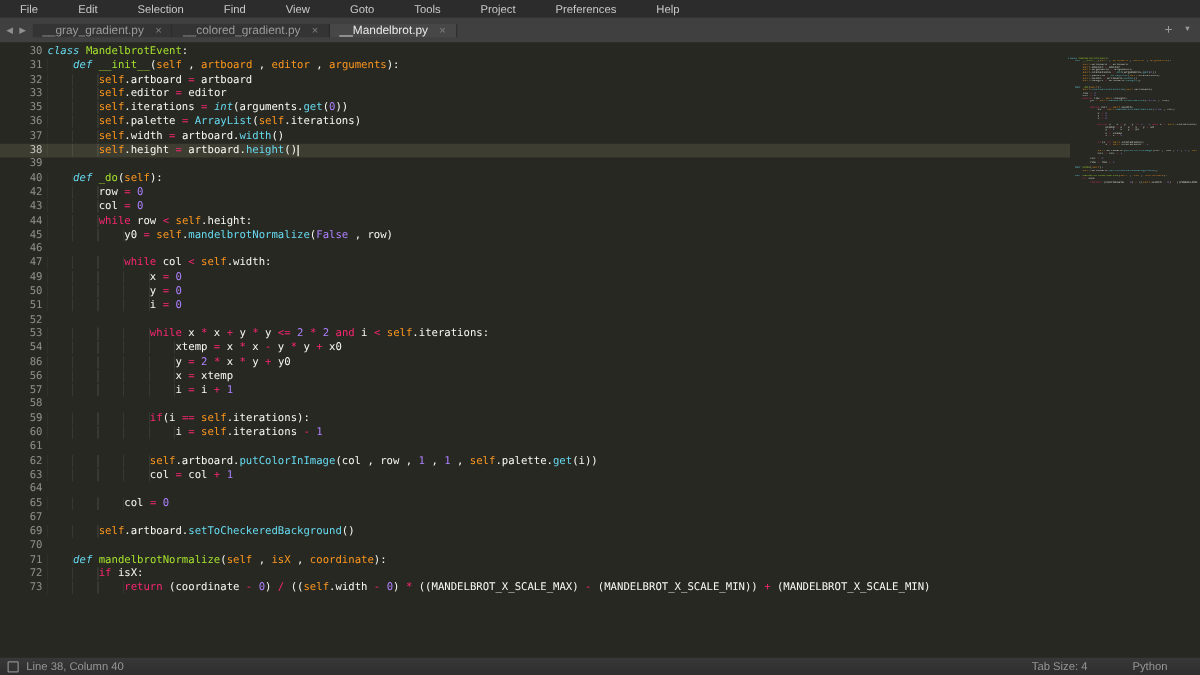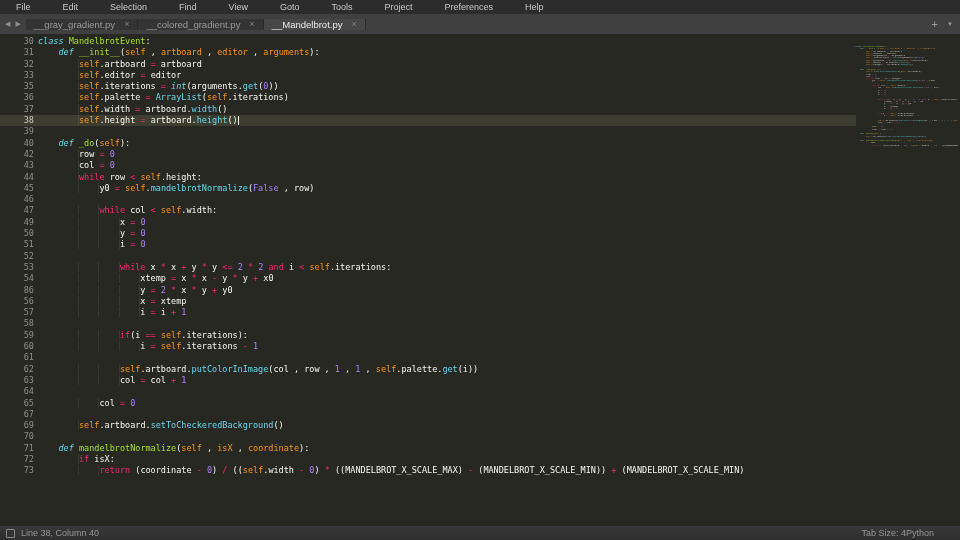--- a/index.html
+++ b/index.html
@@ -42,21 +42,21 @@
   .ind{background:repeating-linear-gradient(to right,transparent 0 19.5px,rgba(248,248,242,0.08) 19.5px 20.47px)}
   .cursor{display:inline-block;width:1px;height:9.5px;background:#f8f8f0;vertical-align:text-bottom}
 
   
   .minimap{position:absolute;top:0;right:0;bottom:0;width:104px;padding:12px 2px 0 5px;font-family:"DejaVu Sans Mono",monospace;overflow:hidden}
   .mm-line{font-size:2.5px;line-height:2.3px;height:2.3px;white-space:pre;overflow:hidden;opacity:.75}
 
   
   .status-bar{height:14px;background:linear-gradient(#383838,#2e2e2e);display:flex;align-items:center;flex:0 0 auto;font-size:9px;color:#969696;padding:0 4px}
   .status-icon{width:7px;height:7px;border:1px solid #8a8a8a;border-radius:1px;margin:0 6px 0 2px;flex:0 0 auto}
-  .status-right{margin-left:auto;display:flex;padding-right:22px}
+  .status-right{margin-left:auto;display:flex;gap:36px;padding-right:22px}
 </style>
 </head>
 <body>
 
 <div class="app">
 
   <div class="menu-bar">
       <span class="menu-item">File</span>
       <span class="menu-item">Edit</span>
       <span class="menu-item">Selection</span>

